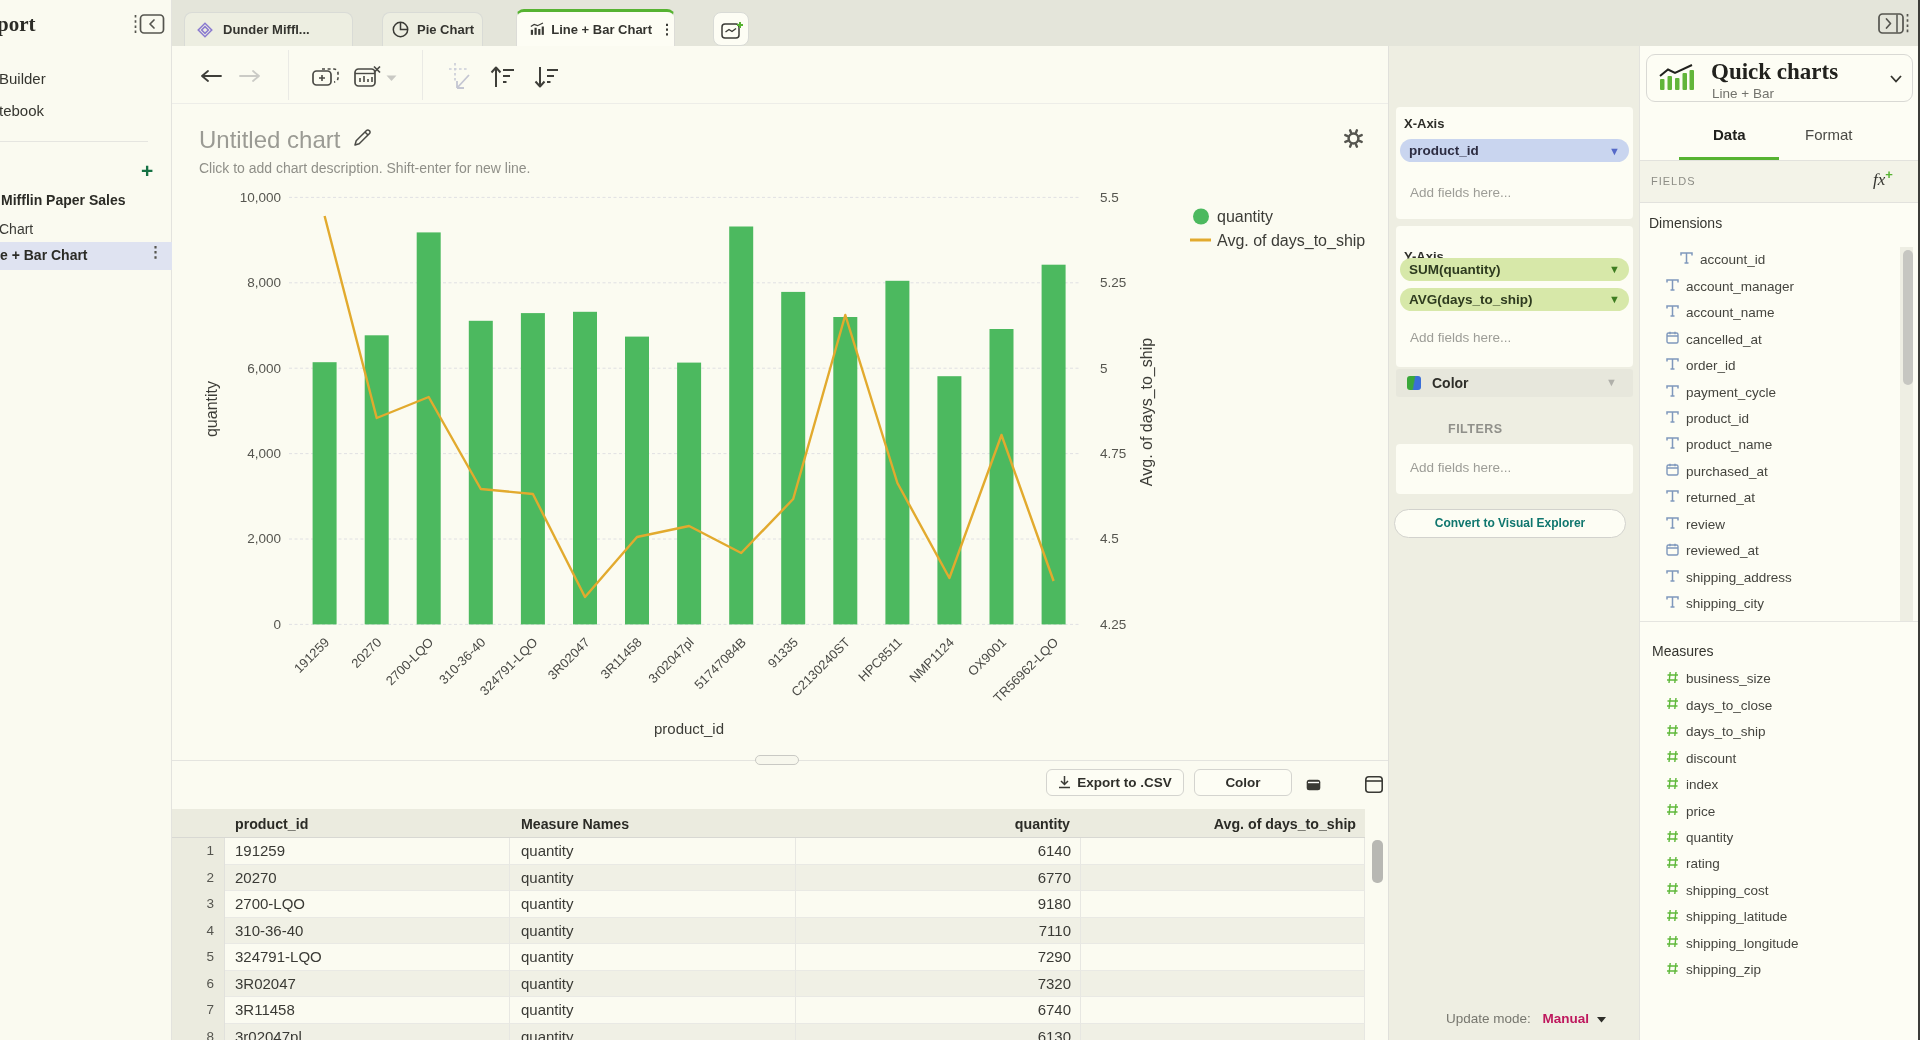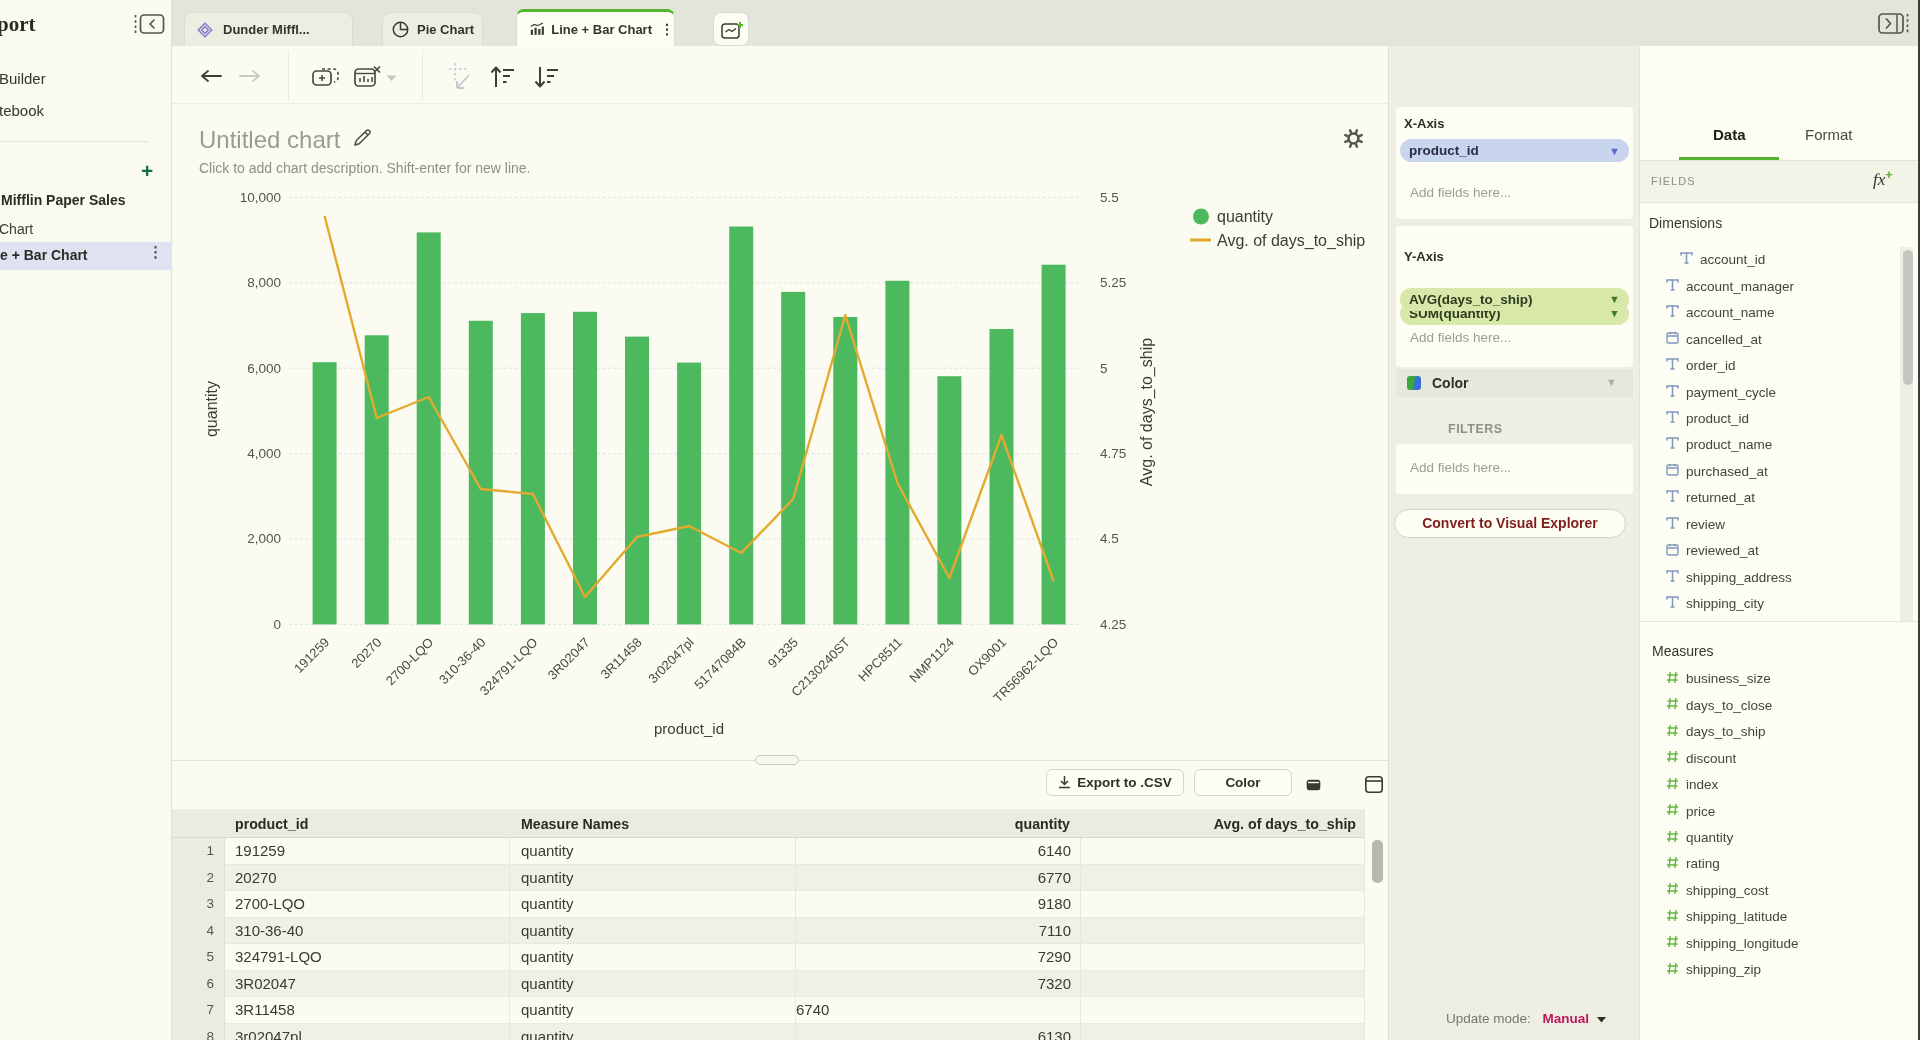--- a/index.html
+++ b/index.html
@@ -285,21 +285,21 @@
       <div class="tnum">6</div>
       <div class="tcell" style="left:53px;width:285px;background:#f0f0e5;border-bottom:1px solid #e9e9e4;border-right:1px solid #e7e7e2;padding-left:10px;">3R02047</div>
       <div class="tcell" style="left:338px;width:286px;background:#f0f0e5;border-bottom:1px solid #e9e9e4;border-right:1px solid #e7e7e2;padding-left:11px;">quantity</div>
       <div class="tcell" style="left:624px;width:285px;background:#f0f0e5;border-bottom:1px solid #e9e9e4;border-right:1px solid #e7e7e2;text-align:right;padding-right:9px;">7320</div>
       <div class="tcell" style="left:909px;width:284px;background:#f0f0e5;border-bottom:1px solid #e9e9e4;border-right:1px solid #e7e7e2;"></div>
     </div>
     <div class="trow" style="top:997px;">
       <div class="tnum">7</div>
       <div class="tcell" style="left:53px;width:285px;background:#fbfbf1;border-bottom:1px solid #e9e9e4;border-right:1px solid #e7e7e2;padding-left:10px;">3R11458</div>
       <div class="tcell" style="left:338px;width:286px;background:#fbfbf1;border-bottom:1px solid #e9e9e4;border-right:1px solid #e7e7e2;padding-left:11px;">quantity</div>
-      <div class="tcell" style="left:624px;width:285px;background:#fbfbf1;border-bottom:1px solid #e9e9e4;border-right:1px solid #e7e7e2;text-align:left;padding-right:9px;">6740</div>
+      <div class="tcell" style="left:624px;width:285px;background:#fbfbf1;border-bottom:1px solid #e9e9e4;border-right:1px solid #e7e7e2;text-align:right;padding-right:9px;">6740</div>
       <div class="tcell" style="left:909px;width:284px;background:#fbfbf1;border-bottom:1px solid #e9e9e4;border-right:1px solid #e7e7e2;"></div>
     </div>
     <div class="trow" style="top:1023.5px;">
       <div class="tnum">8</div>
       <div class="tcell" style="left:53px;width:285px;background:#f0f0e5;border-bottom:1px solid #e9e9e4;border-right:1px solid #e7e7e2;padding-left:10px;">3r02047pl</div>
       <div class="tcell" style="left:338px;width:286px;background:#f0f0e5;border-bottom:1px solid #e9e9e4;border-right:1px solid #e7e7e2;padding-left:11px;">quantity</div>
       <div class="tcell" style="left:624px;width:285px;background:#f0f0e5;border-bottom:1px solid #e9e9e4;border-right:1px solid #e7e7e2;text-align:right;padding-right:9px;">6130</div>
       <div class="tcell" style="left:909px;width:284px;background:#f0f0e5;border-bottom:1px solid #e9e9e4;border-right:1px solid #e7e7e2;"></div>
     </div>
   </div>
@@ -309,46 +309,61 @@
 <div id="mpanel">
 
   <div class="mcard" style="top:61px;height:112px;">
     <div class="abs mlabel" style="left:8px;top:9px;">X-Axis</div>
     <div class="pill" style="top:32px;background:#c9d5ef;color:#2d2d42;">product_id<span style="margin-left:auto;color:#5569c8;font-size:11px;">▼</span></div>
     <div class="addf" style="left:14px;top:78px;">Add fields here...</div>
   </div>
 
   <div class="mcard" style="top:179.5px;height:141px;">
     <div class="abs mlabel" style="left:8px;top:23px;">Y-Axis</div>
-    <div class="pill" style="top:32px;background:#d7e8a9;color:#2e3b1f;margin-top:44px;">SUM(quantity)<span style="margin-left:auto;color:#3e7d22;font-size:11px;">▼</span></div>
+    <div class="pill" style="top:32px;background:#d7e8a9;color:#2e3b1f;">SUM(quantity)<span style="margin-left:auto;color:#3e7d22;font-size:11px;">▼</span></div>
     <div class="pill" style="top:62px;background:#d7e8a9;color:#2e3b1f;">AVG(days_to_ship)<span style="margin-left:auto;color:#3e7d22;font-size:11px;">▼</span></div>
     <div class="addf" style="left:14px;top:104px;">Add fields here...</div>
   </div>
 
   <div class="abs" style="left:7px;top:323px;width:237px;height:28px;background:#e7e7dc;border-radius:3px;">
     <div class="abs" style="left:11px;top:7px;width:14px;height:14px;border-radius:3px;background:linear-gradient(100deg,#3aa83a 45%,#3a6fd8 55%);"></div>
     <div class="abs" style="left:36px;top:6px;font-size:14px;font-weight:bold;color:#2e2e29;">Color</div>
     <div class="abs" style="left:210px;top:7px;color:#b0b0aa;font-size:11px;">▼</div>
   </div>
 
   <div class="abs" style="left:14px;top:376px;font-size:12.5px;font-weight:bold;color:#90908a;letter-spacing:0.5px;padding-left:45px;">FILTERS</div>
   <div class="mcard" style="top:398px;height:50px;">
     <div class="addf" style="left:14px;top:16px;">Add fields here...</div>
   </div>
 
-  <div class="abs" style="left:5px;top:463px;width:232px;height:29px;background:#fdfdf4;border:1px solid #d2d2cd;border-radius:15px;font-size:14px;font-weight:bold;color:#7f1d1d;text-align:center;line-height:27px;">Convert to Visual Explorer</div>
+  <div class="abs" style="left:5px;top:463px;width:232px;height:29px;background:#fdfdf4;border:1px solid #d2d2cd;border-radius:15px;font-size:12px;font-weight:bold;color:#0f766e;text-align:center;line-height:27px;">Convert to Visual Explorer</div>
 
   <div class="abs" style="left:57px;top:965px;font-size:13.5px;color:#77776f;">Update mode: <span style="color:#be185d;margin-left:8px;font-weight:600;">Manual</span>
   <svg style="margin-left:4px;" width="9" height="6" viewBox="0 0 9 6">
         <path d="M0 0 L4.5 5.5 L9 0 Z" fill="#2e2e29"></path>
       </svg></div>
 </div>
 
 <div id="rpanel">
 
+  <div class="abs" style="left:6px;top:8px;width:267px;height:48px;background:#fdfdf4;border:1px solid #d9d9d4;border-radius:9px;">
+    <svg class="abs" style="left:12px;top:9px;" width="35" height="27" viewBox="0 0 35 27">
+      <rect x="1" y="15" width="4.5" height="11" rx="1" fill="#62b53a"></rect>
+      <rect x="8.5" y="12" width="4.5" height="14" rx="1" fill="#62b53a"></rect>
+      <rect x="16" y="14" width="4.5" height="12" rx="1" fill="#62b53a"></rect>
+      <rect x="23.5" y="9" width="4.5" height="17" rx="1" fill="#62b53a"></rect>
+      <rect x="30.5" y="6" width="4.5" height="20" rx="1" fill="#62b53a"></rect>
+      <path d="M1 12 L9 5.5 L16 9 L33 1" fill="none" stroke="#21211d" stroke-width="2"></path>
+    </svg>
+    <div class="abs" style="left:64px;top:4px;font-family:'Liberation Serif',serif;font-weight:bold;font-size:23px;color:#21211d;">Quick charts</div>
+    <div class="abs" style="left:65px;top:31px;font-size:13.5px;color:#72726c;">Line + Bar</div>
+    <svg class="abs" style="left:243px;top:20px;" width="12" height="8" viewBox="0 0 12 8">
+        <path d="M1 1 L6 6.5 L11 1" fill="none" stroke="#35352f" stroke-width="1.8"></path>
+      </svg>
+  </div>
 
   <div class="abs" style="left:73px;top:80px;font-size:15px;font-weight:bold;color:#21211d;">Data</div>
   <div class="abs" style="left:165px;top:80px;font-size:15px;color:#4a4a45;">Format</div>
   <div class="abs" style="left:39px;top:111px;width:100px;height:3px;background:#56b331;"></div>
 
   <div class="abs" style="left:0;top:114px;width:281px;height:43px;background:#f3f3e8;border-top:1px solid #e2e2dd;border-bottom:1px solid #e2e2dd;">
     <div class="abs" style="left:11px;top:14px;font-size:11px;font-weight:normal;color:#8c8c85;letter-spacing:1px;">FIELDS</div>
     <div class="abs" style="left:233px;top:9px;font-family:'Liberation Serif',serif;font-style:italic;font-size:17px;color:#33332e;">fx<span style="position:relative;top:-6px;font-style:normal;font-family:'Liberation Sans',sans-serif;font-size:13px;font-weight:bold;color:#56b331;">+</span></div>
   </div>
 

